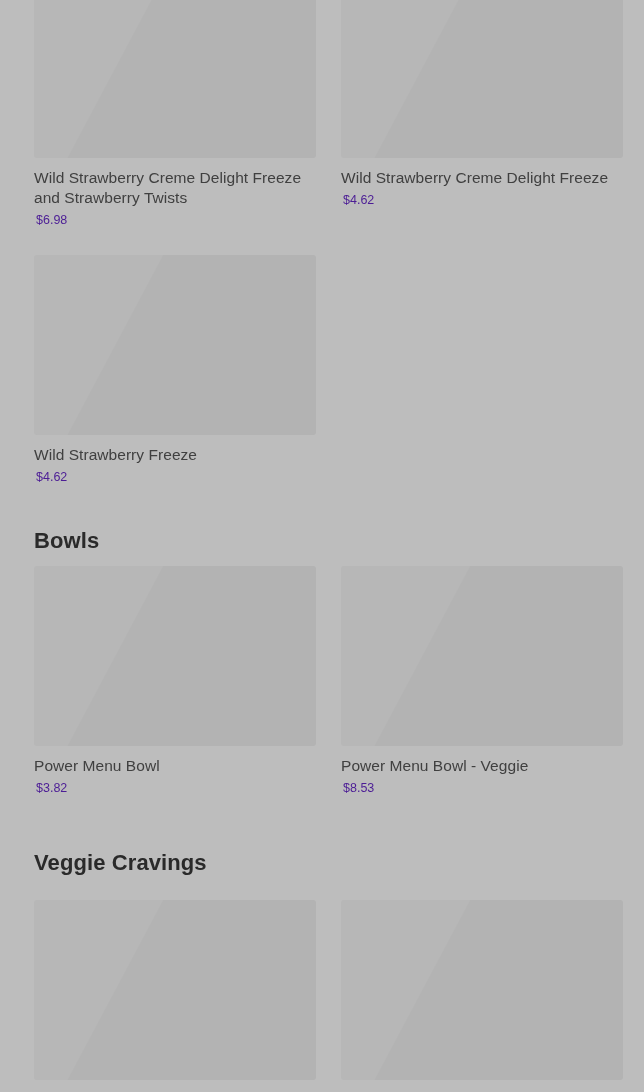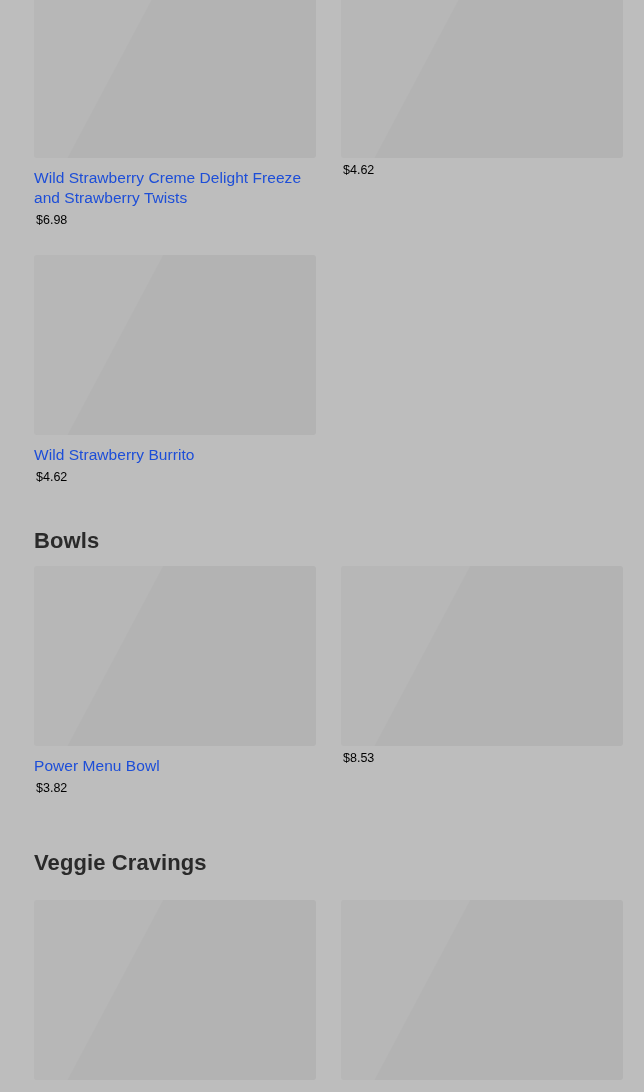--- a/index.html
+++ b/index.html
@@ -56,30 +56,30 @@
     inset: 0;
     background: linear-gradient(118deg, rgba(255,255,255,0.055) 0%, rgba(255,255,255,0.055) 34%, rgba(255,255,255,0) 34.4%, rgba(255,255,255,0) 100%);
     pointer-events: none;
   }
 
   .card-title {
     margin: 10px 0 0 0;
     font-size: 15.5px;
     line-height: 20px;
     font-weight: 400;
-    color: #1d4ed8;
+    color: #404040;
     letter-spacing: 0.05px;
   }
 
   .card-price {
     margin: 5px 0 0 2px;
     font-size: 12.5px;
     line-height: 15px;
     font-weight: 400;
-    color: #000000;
+    color: #4c1d95;
   }
 
   .section-heading {
     margin: 0;
     padding: 0 0 0 34px;
     font-size: 22px;
     line-height: 26px;
     font-weight: 700;
     color: #2a2a2a;
     letter-spacing: 0.1px;
@@ -103,47 +103,49 @@
   <div class="block grid" id="freezes-grid">
 
     <div class="card">
       <div class="card-thumb"></div>
       <div class="card-title">Wild Strawberry Creme Delight Freeze and Strawberry Twists</div>
       <div class="card-price">$6.98</div>
     </div>
 
     <div class="card">
       <div class="card-thumb"></div>
+      <div class="card-title">Wild Strawberry Creme Delight Freeze</div>
       <div class="card-price">$4.62</div>
     </div>
 
   </div>
 
   <div class="block grid" id="freezes-grid2">
 
     <div class="card">
       <div class="card-thumb"></div>
-      <div class="card-title">Wild Strawberry Burrito</div>
+      <div class="card-title">Wild Strawberry Freeze</div>
       <div class="card-price">$4.62</div>
     </div>
 
   </div>
 
   <h2 class="block section-heading" id="bowls-heading">Bowls</h2>
 
   <div class="block grid" id="bowls-grid">
 
     <div class="card">
       <div class="card-thumb"></div>
       <div class="card-title">Power Menu Bowl</div>
       <div class="card-price">$3.82</div>
     </div>
 
     <div class="card">
       <div class="card-thumb"></div>
+      <div class="card-title">Power Menu Bowl - Veggie</div>
       <div class="card-price">$8.53</div>
     </div>
 
   </div>
 
   <h2 class="block section-heading" id="veggie-heading">Veggie Cravings</h2>
 
   <div class="block grid" id="veggie-grid">
 
     <div class="card">

